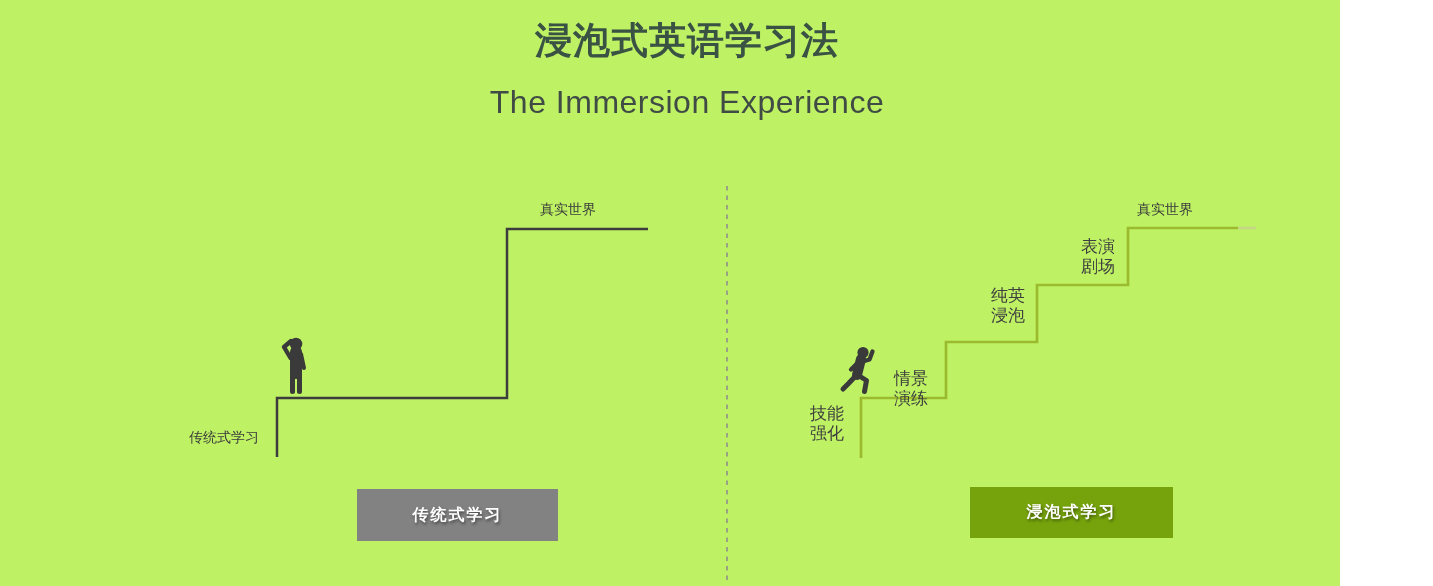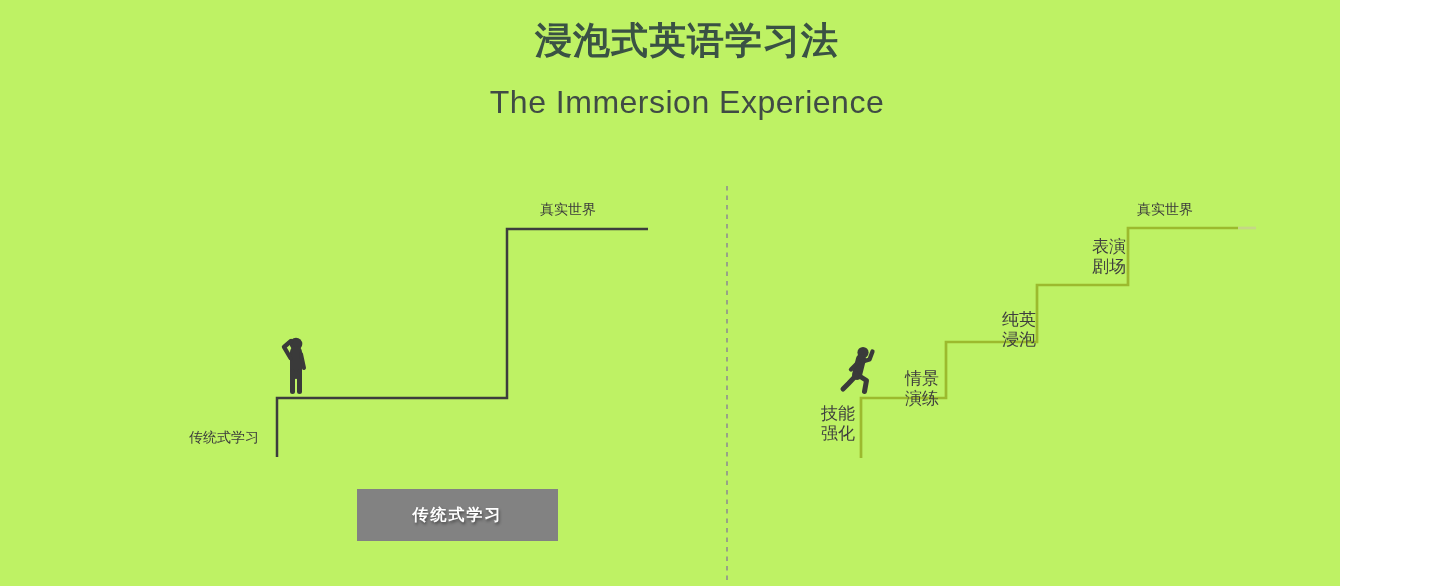--- a/index.html
+++ b/index.html
@@ -11,21 +11,21 @@
   .header{position:absolute;left:0;top:0;width:1374px;text-align:center;}
   .title-cn{
     margin-top:16px;font-size:37px;font-weight:bold;color:#3a5244;letter-spacing:1px;
   }
   .subtitle-en{
     margin-top:18px;font-size:32px;font-weight:400;color:#404b45;letter-spacing:0.5px;
   }
   .diagram-svg{position:absolute;left:0;top:0;pointer-events:none;}
   .step-label{
     position:absolute;color:#3e3e3e;font-size:17px;line-height:20px;
-    text-align:right;white-space:nowrap;
+    text-align:center;white-space:nowrap;
   }
   .side-label{
     position:absolute;color:#3b3b3b;font-size:14px;white-space:nowrap;
   }
   .badge{
     position:absolute;display:flex;align-items:center;justify-content:center;
     color:#ffffff;font-size:16px;font-weight:bold;letter-spacing:2px;
     text-shadow:1px 2px 3px rgba(0,0,0,0.45);
   }
   .badge-traditional{left:357px;top:489px;width:201px;height:52px;background:#828282;}
@@ -73,25 +73,26 @@
   <div class="side-label" style="left:540px;top:201px;">真实世界</div>
 
   <div class="step-label" style="left:799px;top:404px;width:56px;">
     <div>技能</div>
     <div>强化</div>
   </div>
   <div class="step-label" style="left:883px;top:369px;width:56px;">
     <div>情景</div>
     <div>演练</div>
   </div>
-  <div class="step-label" style="left:980px;top:310px;width:56px;">
+  <div class="step-label" style="left:980px;top:286px;width:56px;">
     <div>纯英</div>
     <div>浸泡</div>
   </div>
   <div class="step-label" style="left:1070px;top:237px;width:56px;">
     <div>表演</div>
     <div>剧场</div>
   </div>
   <div class="side-label" style="left:1137px;top:201px;">真实世界</div>
 
   <div class="badge badge-traditional">传统式学习</div>
+  <div class="badge badge-immersion">浸泡式学习</div>
 
 </div>
 
 </body></html>

